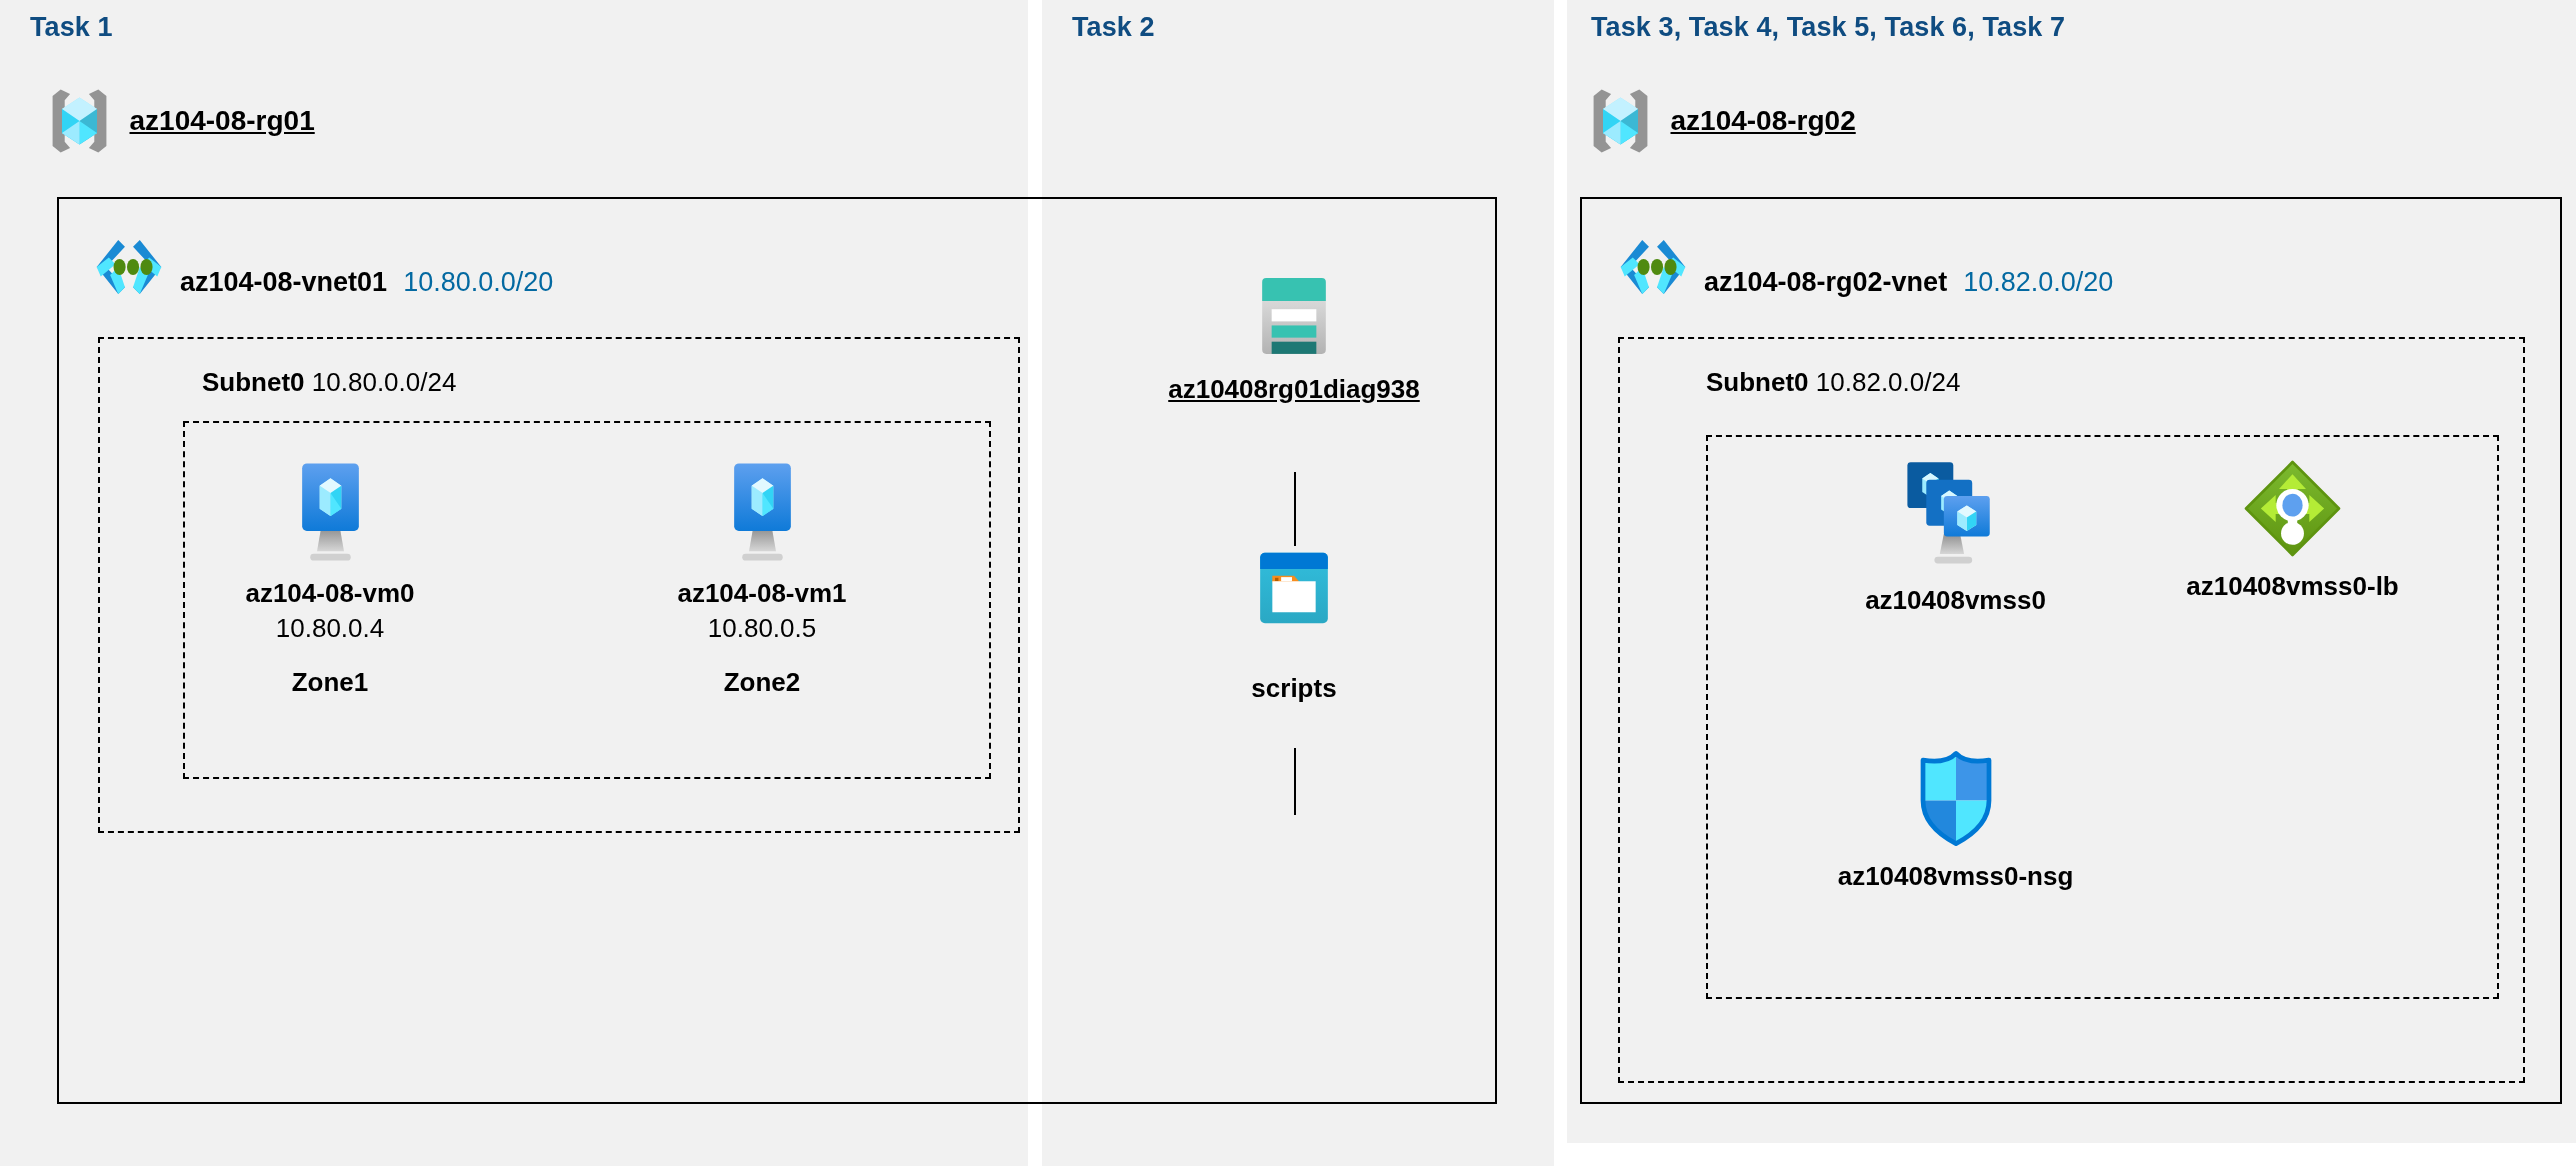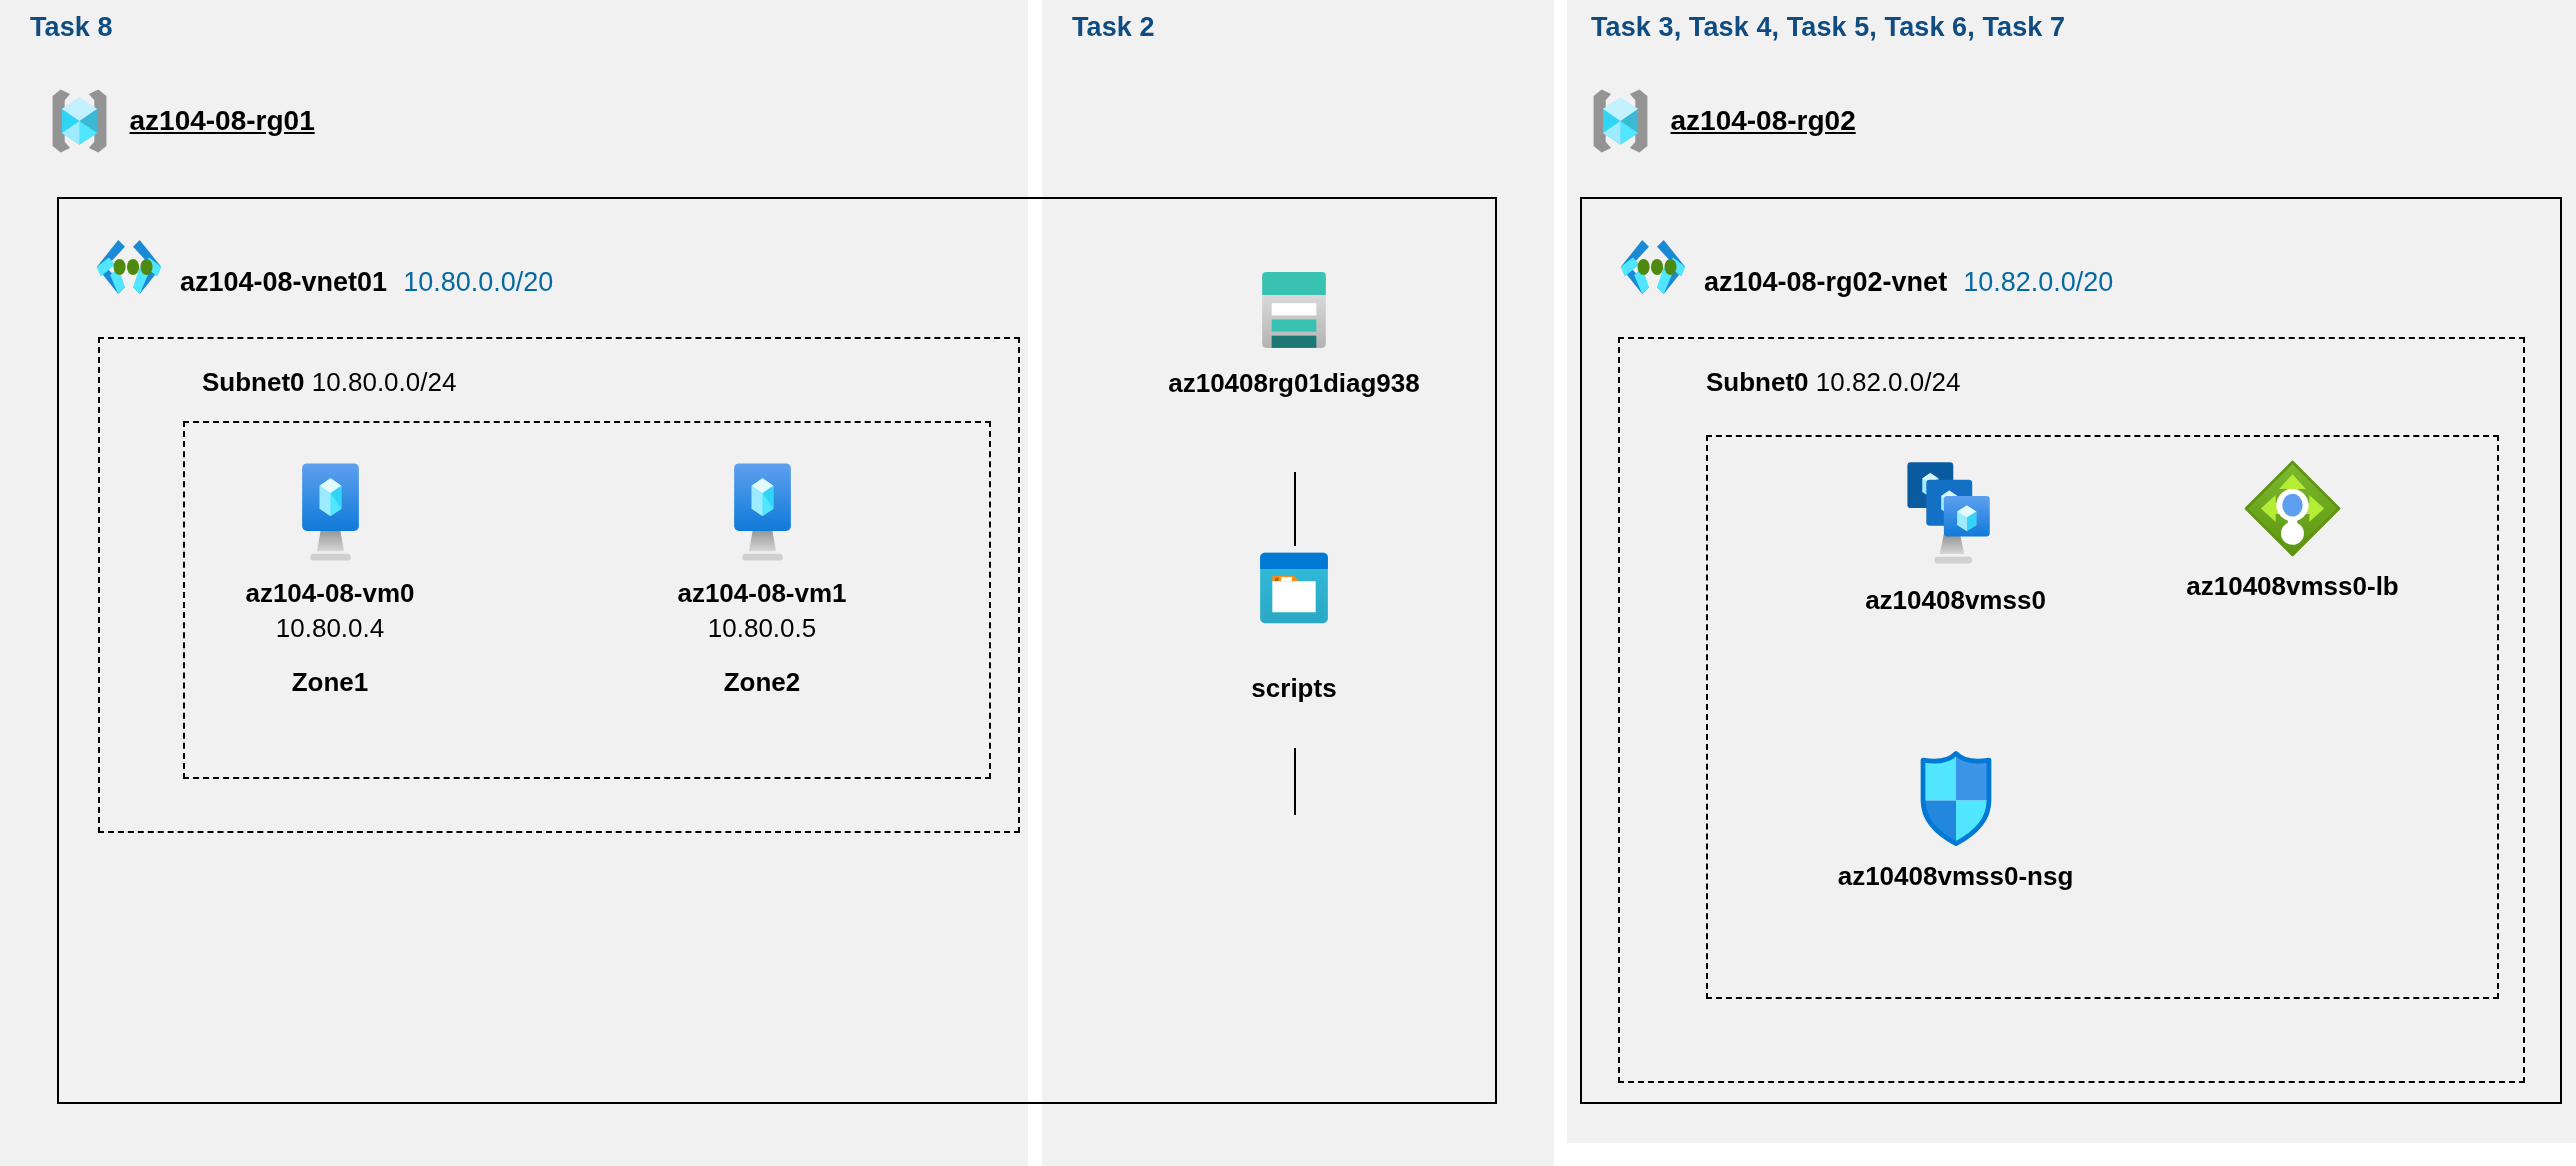--- a/index.html
+++ b/index.html
@@ -60,21 +60,21 @@
   .node{position:absolute;display:flex;flex-direction:column;align-items:center;}
   .node-label{font-size:26px;font-weight:bold;color:#000;white-space:nowrap;text-align:center;margin-top:12px;}
   .node-sub{font-size:26px;font-weight:normal;color:#000;white-space:nowrap;text-align:center;margin-top:4px;}
   .node-zone{font-size:26px;font-weight:bold;color:#000;white-space:nowrap;text-align:center;margin-top:23px;}
 
   
   #node-vm0{left:202px;top:458px;width:256px;}
   #node-vm1{left:634px;top:458px;width:256px;}
 
   
-  #node-storage{left:1085px;top:268px;width:418px;}
+  #node-storage{left:1085px;top:274px;width:418px;text-decoration:underline;}
   #node-fileshare{left:1085px;top:546px;width:418px;gap:27px;}
   #node-script{left:1085px;top:816px;width:418px;}
 
   .connector{position:absolute;width:2px;background:#000;}
   #conn-1{left:1294px;top:472px;height:74px;}
   #conn-2{left:1294px;top:748px;height:67px;}
 
   
   #node-vmss{left:1814px;top:458px;width:283px;}
   #node-lb{left:2151px;top:458px;width:283px;}
@@ -85,21 +85,21 @@
 </style>
 </head>
 <body>
 
 <div class="canvas">
 
   <div class="panel" id="panel-task1"></div>
   <div class="panel" id="panel-task2"></div>
   <div class="panel" id="panel-task37"></div>
 
-  <div class="task-label" id="task1-label">Task 8</div>
+  <div class="task-label" id="task1-label">Task 1</div>
   <div class="task-label" id="task2-label">Task 2</div>
   <div class="task-label" id="task37-label">Task 3, Task 4, Task 5, Task 6, Task 7</div>
 
   <div class="rg-header" id="rg01-header">
     <span>
       <svg width="65" height="74" viewBox="0 0 96 110">
         <path d="M20 8 L34 15 L26 24 L26 86 L34 95 L20 102 L8 92 L8 18 Z" fill="#949494"></path>
         <path d="M76 8 L62 15 L70 24 L70 86 L62 95 L76 102 L88 92 L88 18 Z" fill="#949494"></path>
         <path d="M48 20 L74 37 L74 73 L48 90 L22 73 L22 37 Z" fill="#9cebff"></path>
         <path d="M48 20 L74 37 L48 55 L22 37 Z" fill="#c3f1ff"></path>

